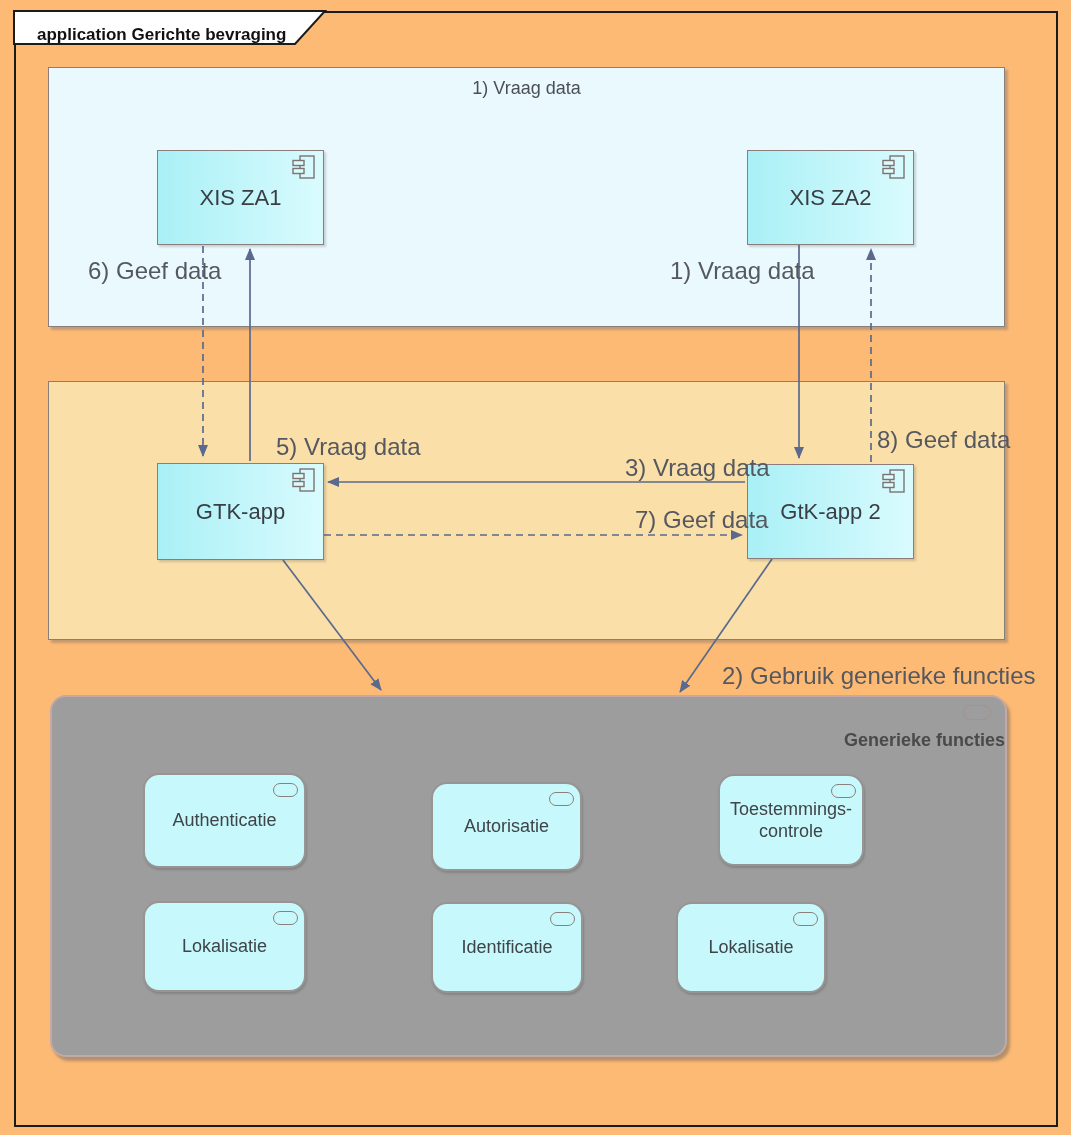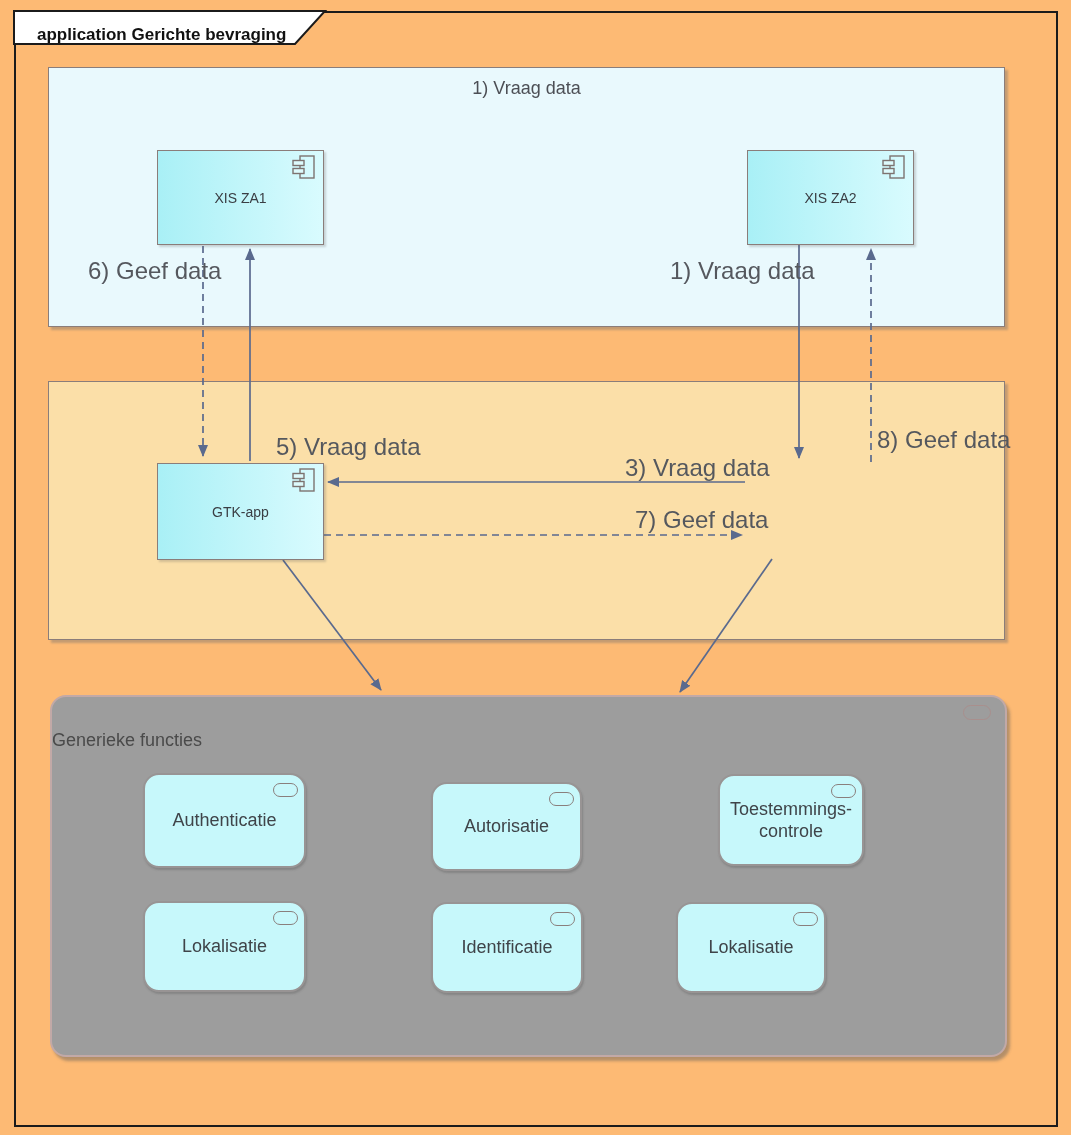--- a/index.html
+++ b/index.html
@@ -12,26 +12,26 @@
             color:#111;white-space:nowrap;}
   .zone{position:absolute;border:1.5px solid #8a7d7a;
         box-shadow:3px 3px 2px rgba(110,110,110,.4);}
   .zone-request{left:48px;top:67px;width:955px;height:258px;background:#e9f9fd;}
   .zone-gtk{left:48px;top:381px;width:955px;height:257px;background:#fbdfa8;}
   .zone-caption{position:absolute;left:0;right:0;top:10px;text-align:center;
                 font-size:18px;color:#4c4f55;}
   .zone-generic{position:absolute;left:50px;top:695px;width:953px;height:358px;
                 background:#9d9d9d;border:2px solid #c2a9a7;border-radius:16px;
                 box-shadow:3px 4px 3px rgba(90,90,90,.45);}
-  .zone-generic-title{position:absolute;left:0;right:0;top:33px;text-align:left;
-                      font-size:18px;font-weight:normal;color:#4a4a4a;}
+  .zone-generic-title{position:absolute;left:0;right:0;top:33px;text-align:right;
+                      font-size:18px;font-weight:bold;color:#4a4a4a;}
   .component{position:absolute;display:flex;align-items:center;justify-content:center;
              background:linear-gradient(90deg,#a9f0f6 0%,#d9fbfe 100%);
              border:1.5px solid #8a7d7a;box-shadow:2px 2px 2px rgba(90,90,90,.25);
-             font-size:14px;color:#3a3e44;}
+             font-size:22px;color:#3a3e44;}
   .comp-icon{position:absolute;top:3px;right:6px;}
   .fnbox{position:absolute;display:flex;align-items:center;justify-content:center;
          background:#c7f8fb;border:2px solid #989494;border-radius:16px;
          box-shadow:1px 2px 2px rgba(80,80,80,.3);
          font-size:18px;color:#3f4449;text-align:center;line-height:1.25;
          padding:0 8px;box-sizing:border-box;}
   .pill{position:absolute;top:8px;right:6px;width:23px;height:12px;
         border:1.5px solid #8a7f7d;border-radius:7px;background:transparent;}
   .pill-dark{position:absolute;top:8px;right:14px;width:26px;height:13px;
         border:1.5px solid #a98f8d;border-radius:8px;background:transparent;}
@@ -101,20 +101,28 @@
 
   <div class="component" style="left:157px;top:463px;width:165px;height:95px">
     <svg class="comp-icon" width="26" height="27" viewBox="0 0 26 27">
       <rect x="9" y="2" width="14" height="22" fill="none" stroke="#7d7370" stroke-width="1.4"></rect>
       <rect x="2" y="6.5" width="11" height="5" fill="#ddfafc" stroke="#7d7370" stroke-width="1.4"></rect>
       <rect x="2" y="14.5" width="11" height="5" fill="#ddfafc" stroke="#7d7370" stroke-width="1.4"></rect>
     </svg>
     <span>GTK-app</span>
   </div>
 
+  <div class="component" style="left:747px;top:464px;width:165px;height:93px">
+    <svg class="comp-icon" width="26" height="27" viewBox="0 0 26 27">
+      <rect x="9" y="2" width="14" height="22" fill="none" stroke="#7d7370" stroke-width="1.4"></rect>
+      <rect x="2" y="6.5" width="11" height="5" fill="#ddfafc" stroke="#7d7370" stroke-width="1.4"></rect>
+      <rect x="2" y="14.5" width="11" height="5" fill="#ddfafc" stroke="#7d7370" stroke-width="1.4"></rect>
+    </svg>
+    <span>GtK-app 2</span>
+  </div>
 
   <div class="fnbox" style="left:431px;top:782px;width:151px;height:89px">
     <div class="pill"></div>
     <span>Autorisatie</span>
   </div>
   <div class="fnbox" style="left:143px;top:773px;width:163px;height:95px">
     <div class="pill"></div>
     <span>Authenticatie</span>
   </div>
   <div class="fnbox" style="left:718px;top:774px;width:146px;height:92px">
@@ -133,14 +141,15 @@
     <div class="pill"></div>
     <span>Lokalisatie</span>
   </div>
 
   <div class="wire-label" style="left:88px;top:257px">6) Geef data</div>
   <div class="wire-label" style="left:670px;top:257px">1) Vraag data</div>
   <div class="wire-label" style="left:276px;top:433px">5) Vraag data</div>
   <div class="wire-label" style="left:625px;top:454px">3) Vraag data</div>
   <div class="wire-label" style="left:635px;top:506px">7) Geef data</div>
   <div class="wire-label" style="left:877px;top:426px">8) Geef data</div>
+  <div class="wire-label" style="left:722px;top:662px">2) Gebruik generieke functies</div>
 
 </div>
 
 </body></html>

